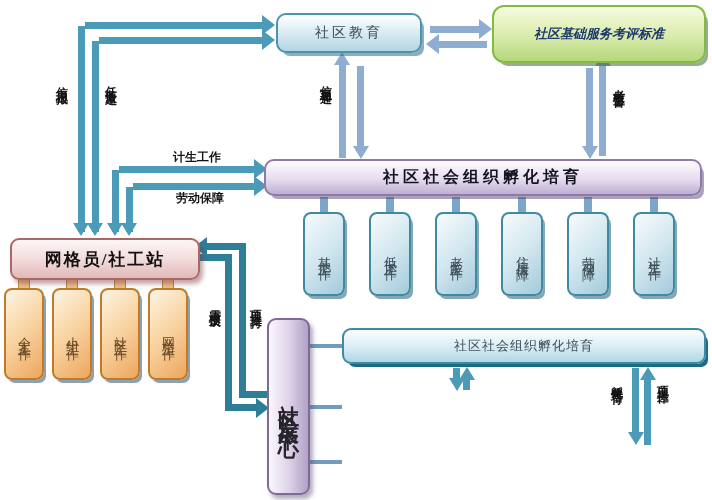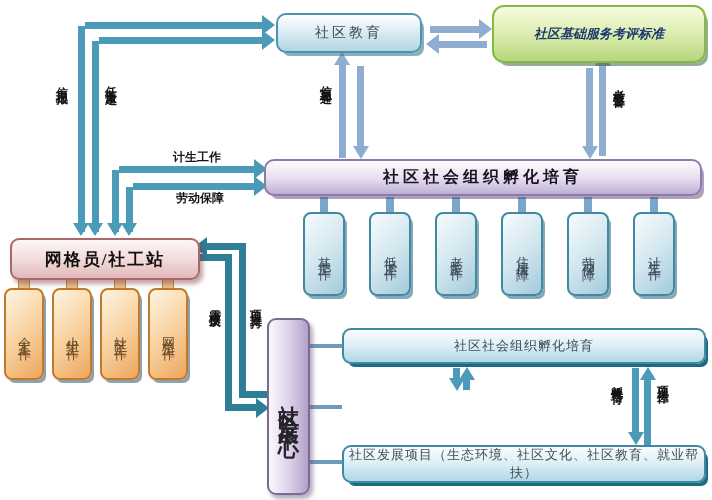--- a/index.html
+++ b/index.html
@@ -194,17 +194,14 @@
     <span class="vtext">网格工作</span>
   </div>
 
   <div class="box dev" style="left:267px;top:318px;width:43px;height:177px;">
     <span class="vtext" style="letter-spacing:6px;">社区发展中心</span>
   </div>
 
   <div class="box bigblue" style="left:342px;top:328px;width:364px;height:36px;">
     <span>社区社会组织孵化培育</span>
   </div>
-  <div class="box bigblue" style="left:342px;top:445px;width:364px;height:38px;">
-    <span>社区发展项目（生态环境、社区文化、社区教育、就业帮扶）</span>
-  </div>
 
 </div>
 
 </body></html>

